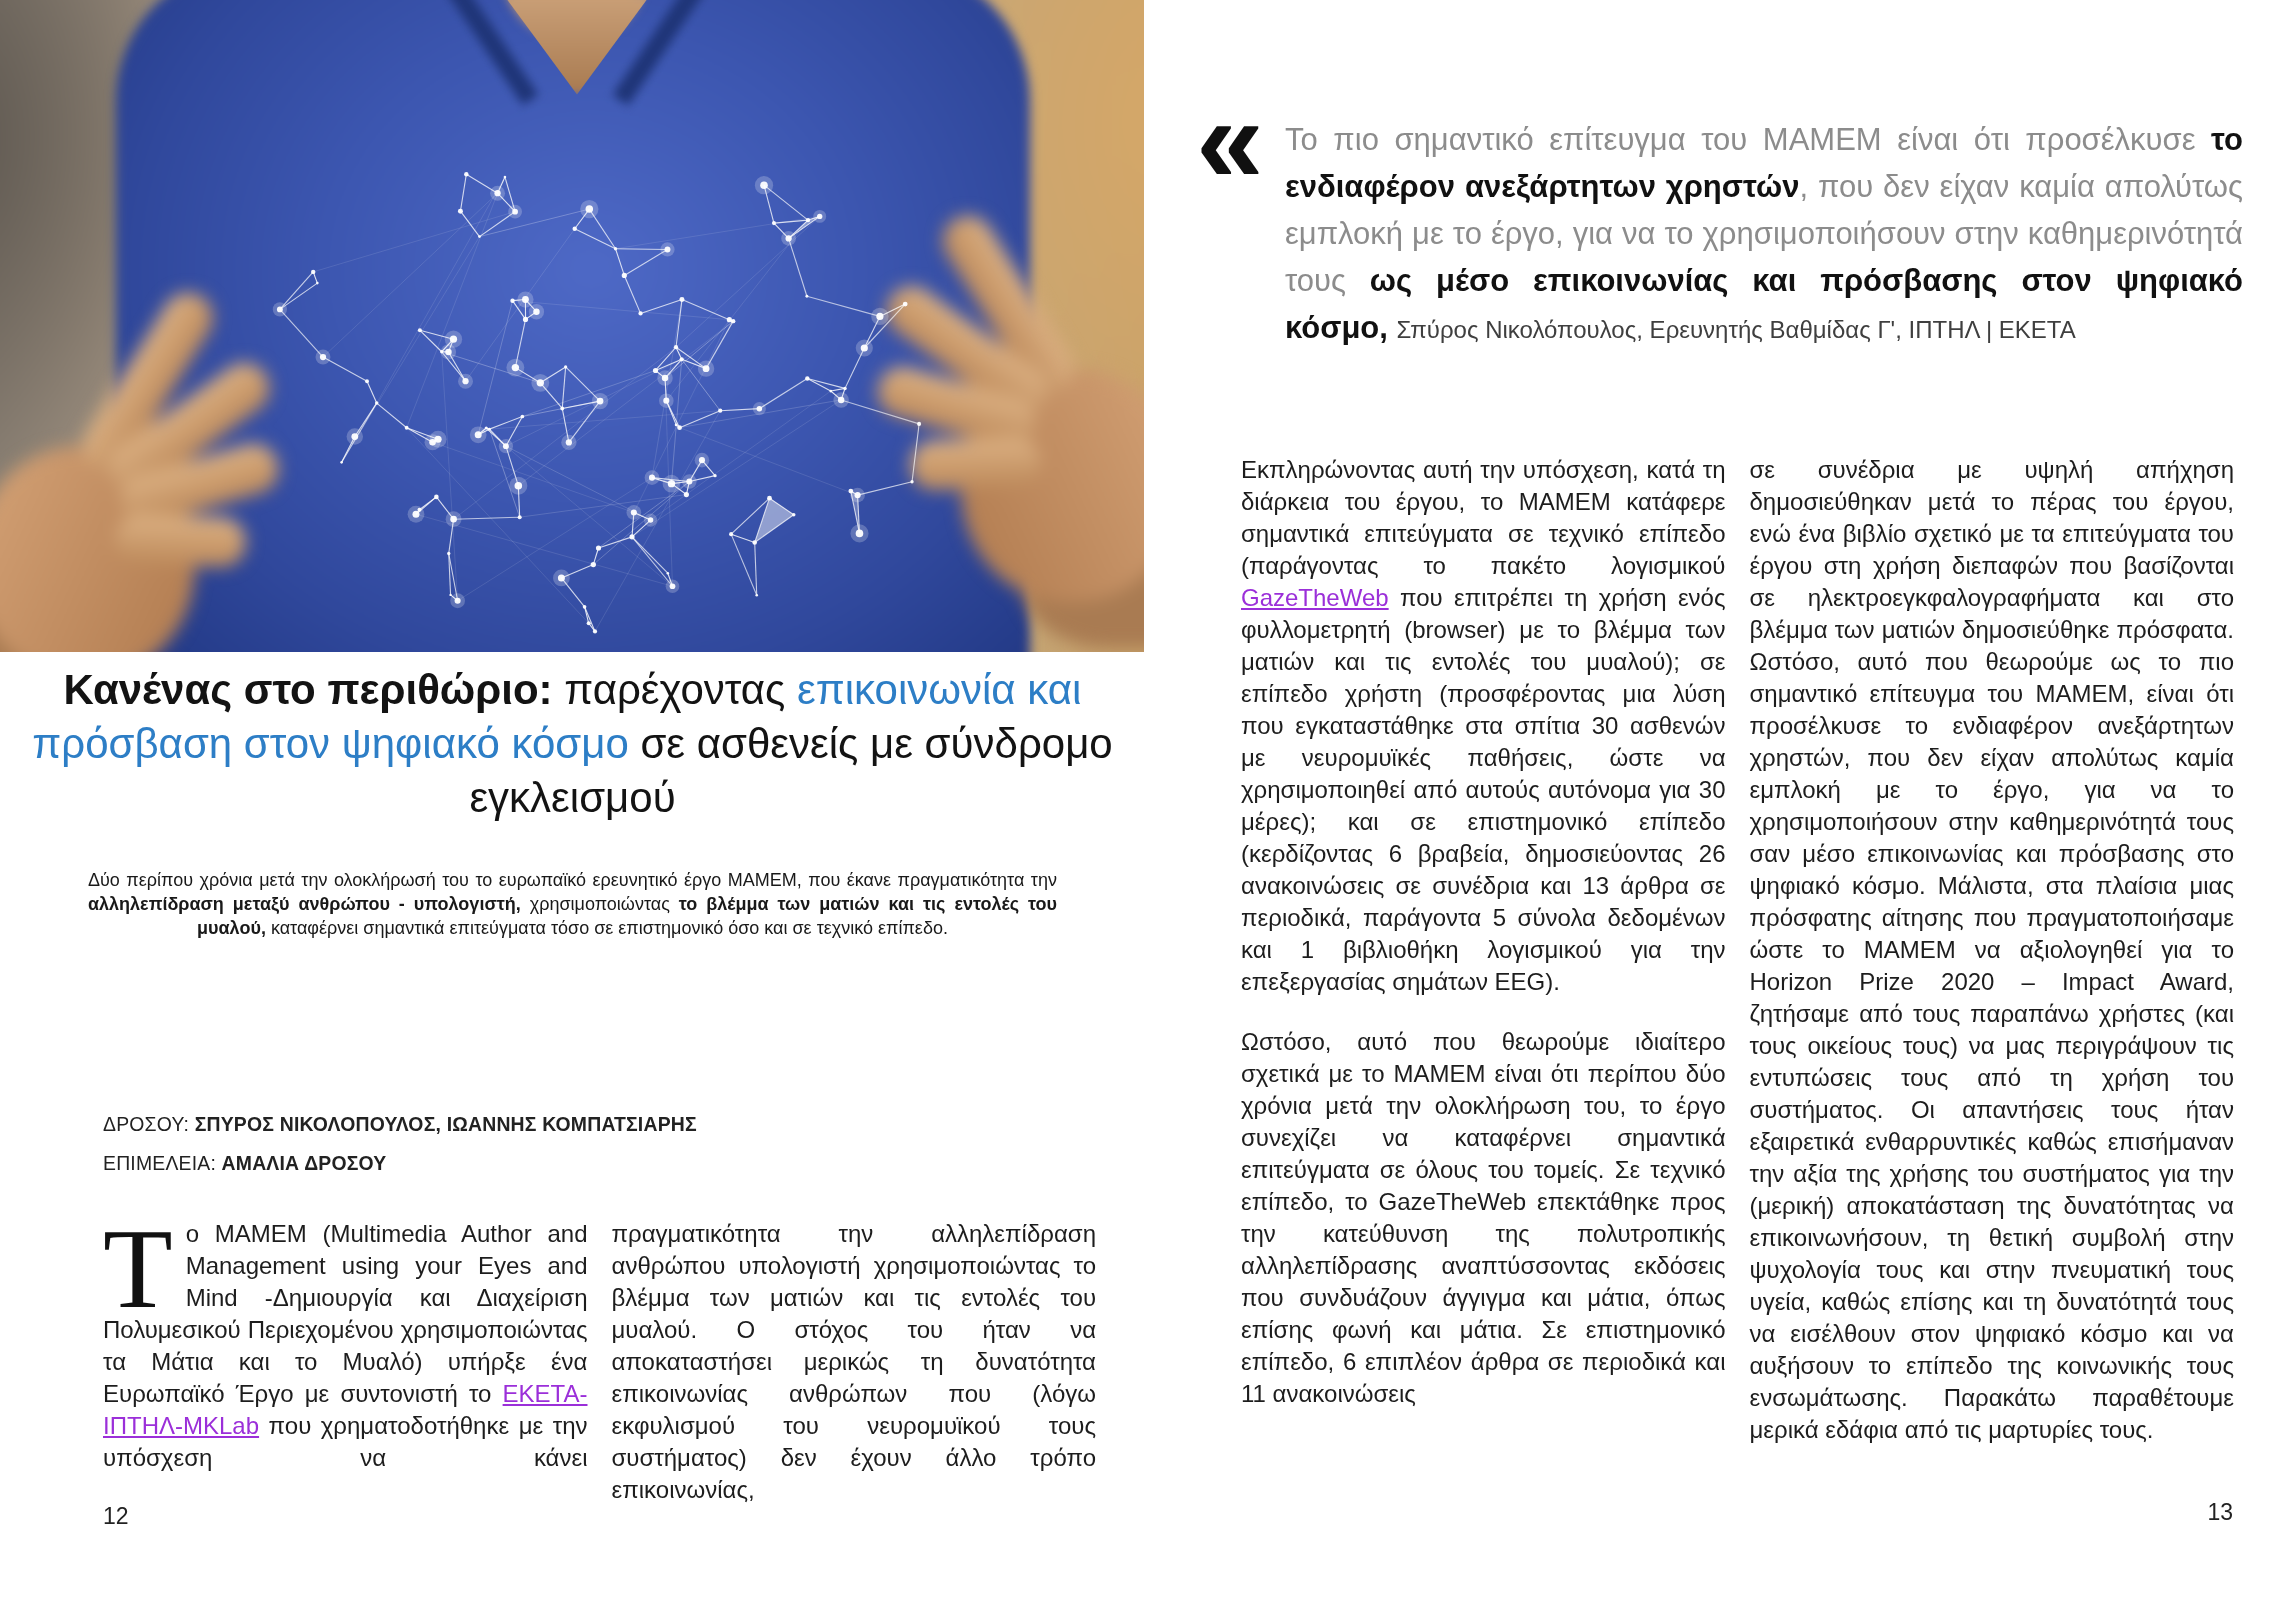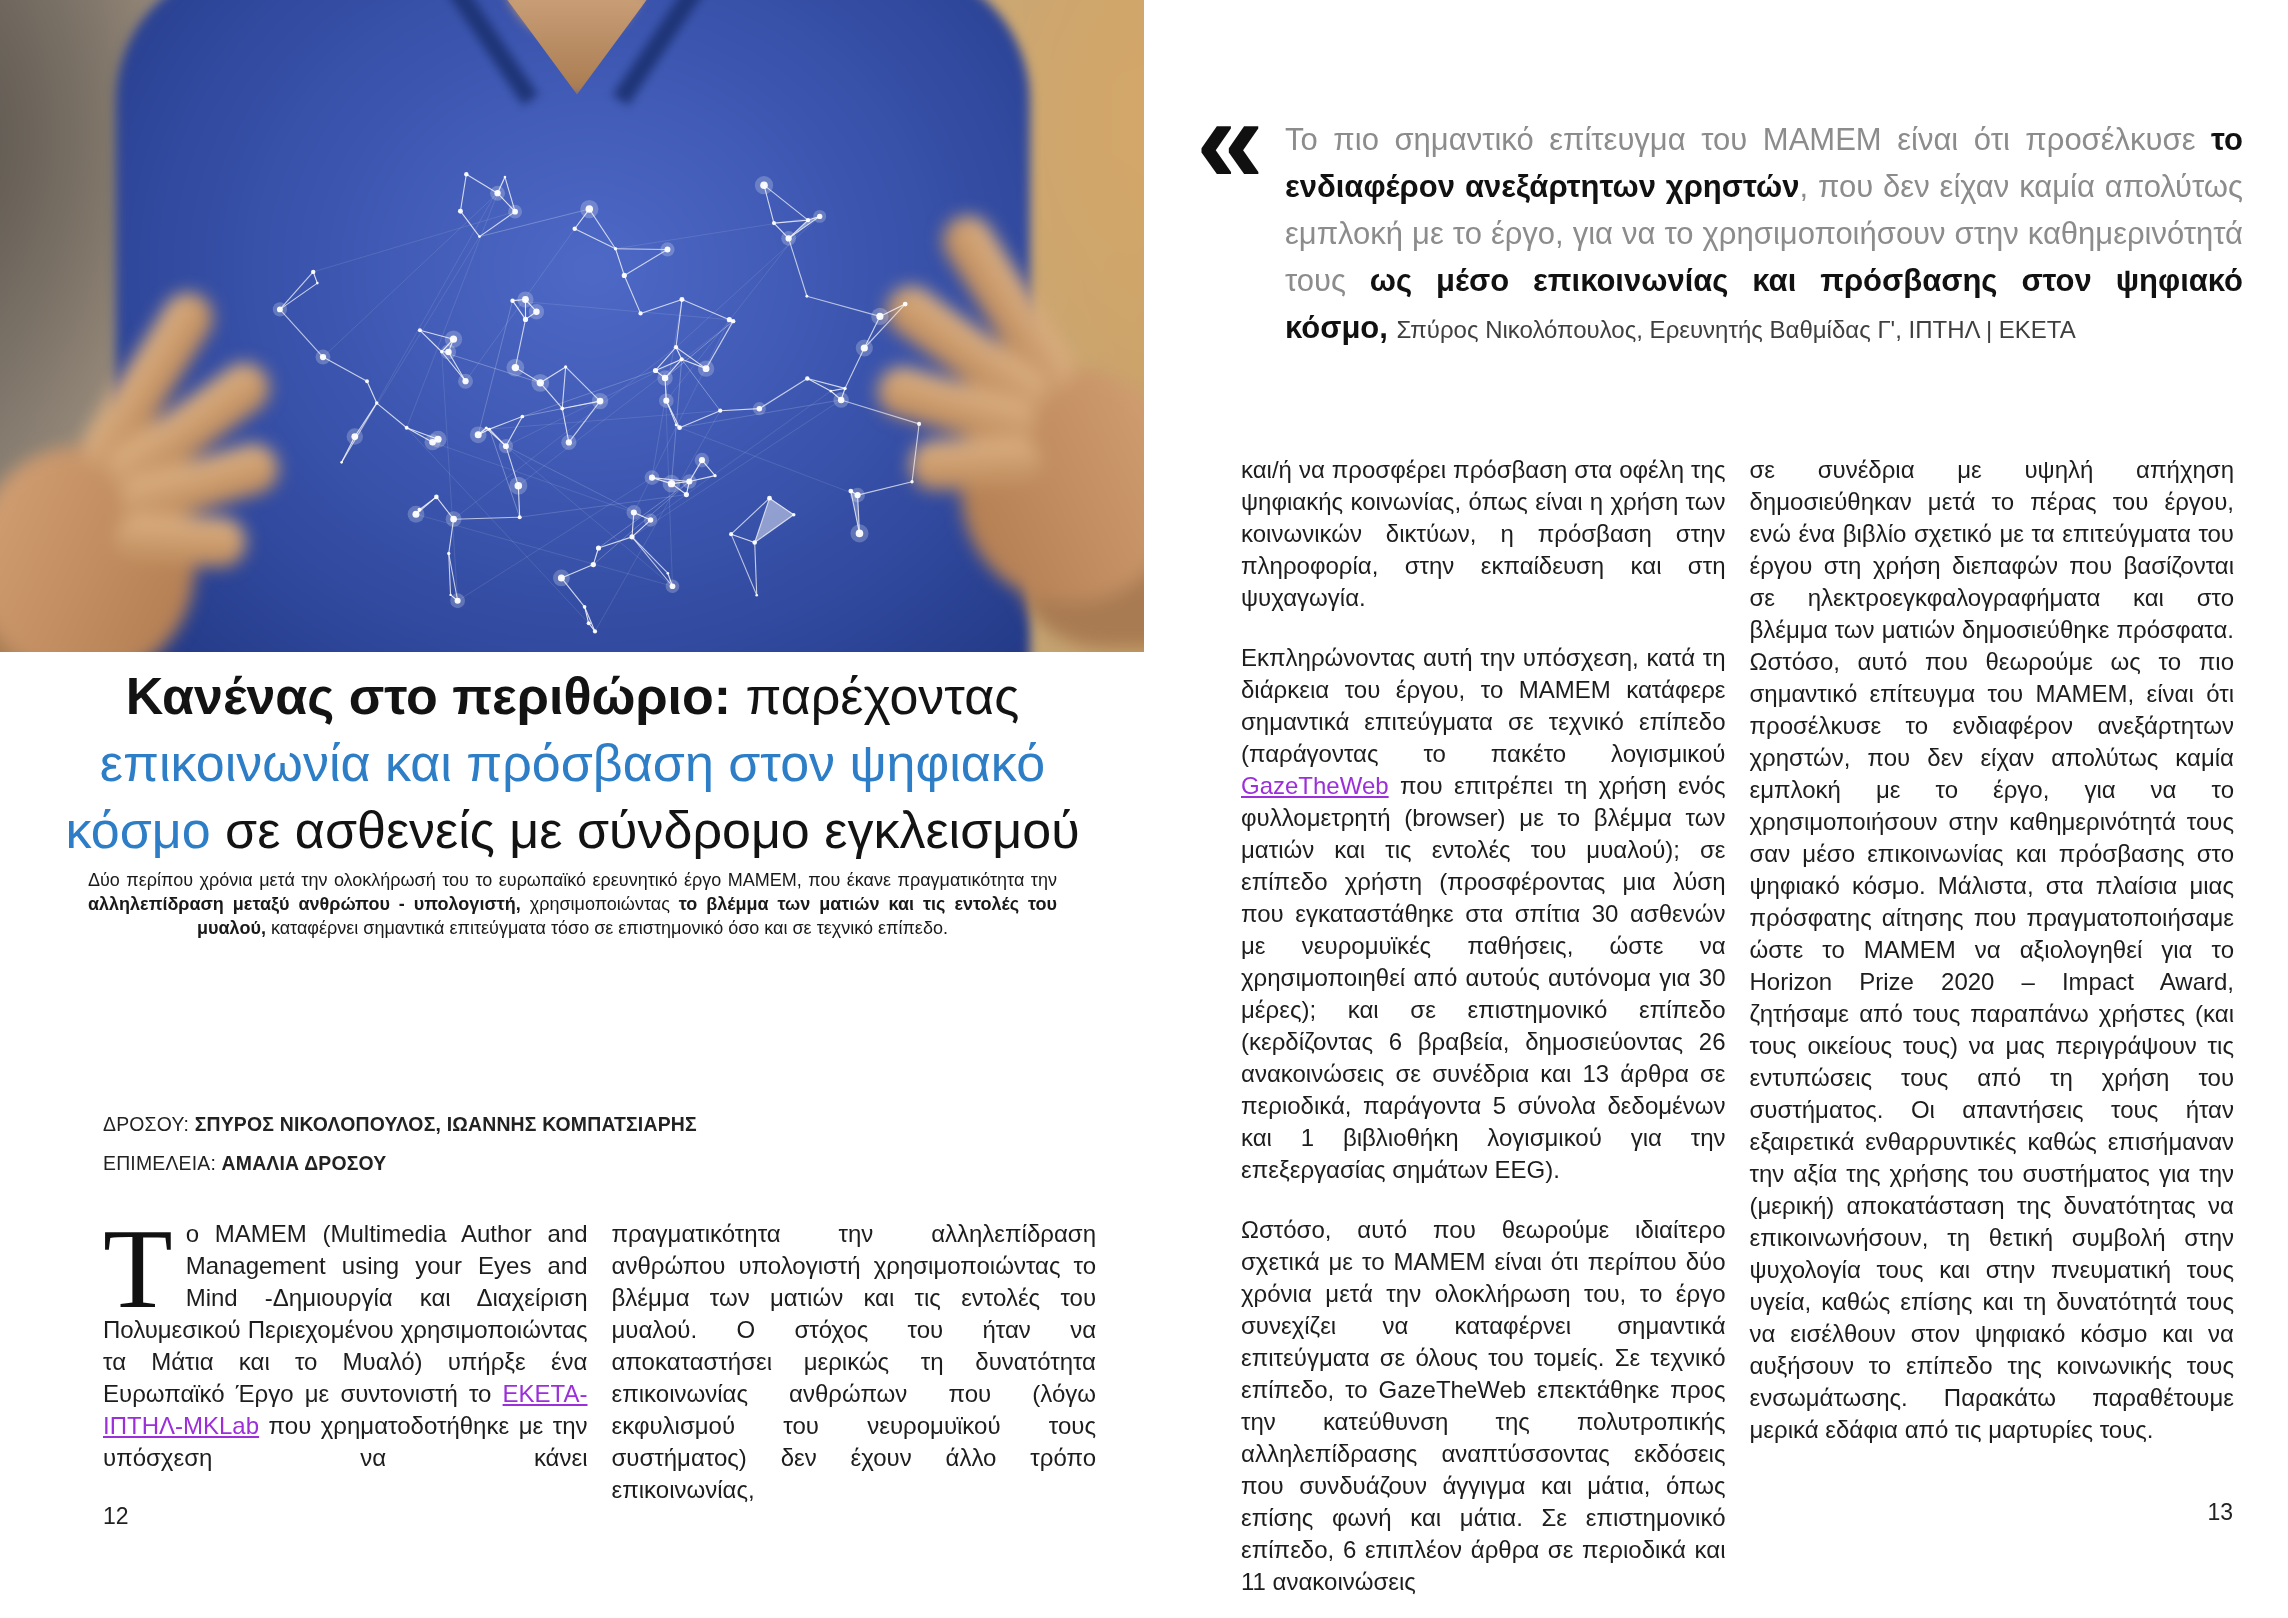--- a/index.html
+++ b/index.html
@@ -43,21 +43,21 @@
   .hand .wrist{position:absolute;left:-31px;top:268px;width:217px;height:166px;border-radius:40%;background:#a97b52;}
   .hand .fg{position:absolute;height:50px;border-radius:26px;background:linear-gradient(#dcb183,#bd8a5b);transform-origin:16.6px 50%;}
   .f1{left:138px;top:137px;width:201px;transform:rotate(-58deg);}
   .f2{left:162px;top:157px;width:186px;transform:rotate(-36deg);}
   .f3{left:172px;top:186px;width:162px;transform:rotate(-16deg);}
   .f4{left:166px;top:223px;width:131px;transform:rotate(2deg);}
   #plexus{position:absolute;inset:0;width:1144px;height:652px;z-index:4;}
 
   
   #headline{position:absolute;left:28px;top:663px;width:1089px;margin:0;text-align:center;
-    font-size:52px;line-height:1.29;font-weight:400;color:#131313;}
+    font-size:42px;line-height:1.29;font-weight:400;color:#131313;}
   #headline .hb{font-weight:700;}
   #headline .hblue{color:var(--blue);}
 
   #standfirst{position:absolute;left:88px;top:869px;width:969px;margin:0;
     font-size:18px;line-height:1.33;color:#191919;text-align:justify;text-align-last:center;}
   .sfb{font-weight:700;}
 
   #byline{position:absolute;left:103px;top:1113px;font-size:19.4px;color:#222;letter-spacing:0.2px;}
   .by-row{margin-bottom:15.7px;}
   .by-name{font-weight:700;}
@@ -472,21 +472,20 @@
   </section>
 
   <section class="page">
 
     <div id="qmark">«</div>
 
     <blockquote id="quote"><span class="qg">Το πιο σημαντικό επίτευγμα του ΜΑΜΕΜ είναι ότι προσέλκυσε </span><span class="qb">το ενδιαφέρον ανεξάρτητων χρηστών</span><span class="qg">, που δεν είχαν καμία απολύτως εμπλοκή με το έργο, για να το χρησιμοποιήσουν στην καθημερινότητά τους </span><span class="qb">ως μέσο επικοινωνίας και πρόσβασης στον ψηφιακό κόσμο, </span><span class="qattr">Σπύρος Νικολόπουλος, Ερευνητής Βαθμίδας Γ', ΙΠΤΗΛ | ΕΚΕΤΑ</span></blockquote>
 
     <div id="body-right">
       <div class="col">
-        <p>και/ή να προσφέρει πρόσβαση στα οφέλη της ψηφιακής κοινωνίας, όπως είναι η χρήση των κοινωνικών δικτύων, η πρόσβαση στην πληροφορία, στην εκπαίδευση και στη ψυχαγωγία.</p>
         <p><span>Εκπληρώνοντας αυτή την υπόσχεση, κατά τη διάρκεια του έργου, το ΜΑΜΕΜ κατάφερε σημαντικά επιτεύγματα σε τεχνικό επίπεδο (παράγοντας το πακέτο λογισμικού </span><a class="doclink" href="#">GazeTheWeb</a><span> που επιτρέπει τη χρήση ενός φυλλομετρητή (browser) με το βλέμμα των ματιών και τις εντολές του μυαλού); σε επίπεδο χρήστη (προσφέροντας μια λύση που εγκαταστάθηκε στα σπίτια 30 ασθενών με νευρομυϊκές παθήσεις, ώστε να χρησιμοποιηθεί από αυτούς αυτόνομα για 30 μέρες); και σε επιστημονικό επίπεδο (κερδίζοντας 6 βραβεία, δημοσιεύοντας 26 ανακοινώσεις σε συνέδρια και 13 άρθρα σε περιοδικά, παράγοντα 5 σύνολα δεδομένων και 1 βιβλιοθήκη λογισμικού για την επεξεργασίας σημάτων EEG).</span></p>
         <p>Ωστόσο, αυτό που θεωρούμε ιδιαίτερο σχετικά με το ΜΑΜΕΜ είναι ότι περίπου δύο χρόνια μετά την ολοκλήρωση του, το έργο συνεχίζει να καταφέρνει σημαντικά επιτεύγματα σε όλους του τομείς. Σε τεχνικό επίπεδο, το GazeTheWeb επεκτάθηκε προς την κατεύθυνση της πολυτροπικής αλληλεπίδρασης αναπτύσσοντας εκδόσεις που συνδυάζουν άγγιγμα και μάτια, όπως επίσης φωνή και μάτια. Σε επιστημονικό επίπεδο, 6 επιπλέον άρθρα σε περιοδικά και 11 ανακοινώσεις</p>
       </div>
       <div class="col">
         <p>σε συνέδρια με υψηλή απήχηση δημοσιεύθηκαν μετά το πέρας του έργου, ενώ ένα βιβλίο σχετικό με τα επιτεύγματα του έργου στη χρήση διεπαφών που βασίζονται σε ηλεκτροεγκφαλογραφήματα και στο βλέμμα των ματιών δημοσιεύθηκε πρόσφατα. Ωστόσο, αυτό που θεωρούμε ως το πιο σημαντικό επίτευγμα του ΜΑΜΕΜ, είναι ότι προσέλκυσε το ενδιαφέρον ανεξάρτητων χρηστών, που δεν είχαν απολύτως καμία εμπλοκή με το έργο, για να το χρησιμοποιήσουν στην καθημερινότητά τους σαν μέσο επικοινωνίας και πρόσβασης στο ψηφιακό κόσμο. Μάλιστα, στα πλαίσια μιας πρόσφατης αίτησης που πραγματοποιήσαμε ώστε το ΜΑΜΕΜ να αξιολογηθεί για το Horizon Prize 2020 – Impact Award, ζητήσαμε από τους παραπάνω χρήστες (και τους οικείους τους) να μας περιγράψουν τις εντυπώσεις τους από τη χρήση του συστήματος. Οι απαντήσεις τους ήταν εξαιρετικά ενθαρρυντικές καθώς επισήμαναν την αξία της χρήσης του συστήματος για την (μερική) αποκατάσταση της δυνατότητας να επικοινωνήσουν, τη θετική συμβολή στην ψυχολογία τους και στην πνευματική τους υγεία, καθώς επίσης και τη δυνατότητά τους να εισέλθουν στον ψηφιακό κόσμο και να αυξήσουν το επίπεδο της κοινωνικής τους ενσωμάτωσης. Παρακάτω παραθέτουμε μερικά εδάφια από τις μαρτυρίες τους.</p>
       </div>
     </div>
 
     <div class="pageno pn-r">13</div>
   </section>

